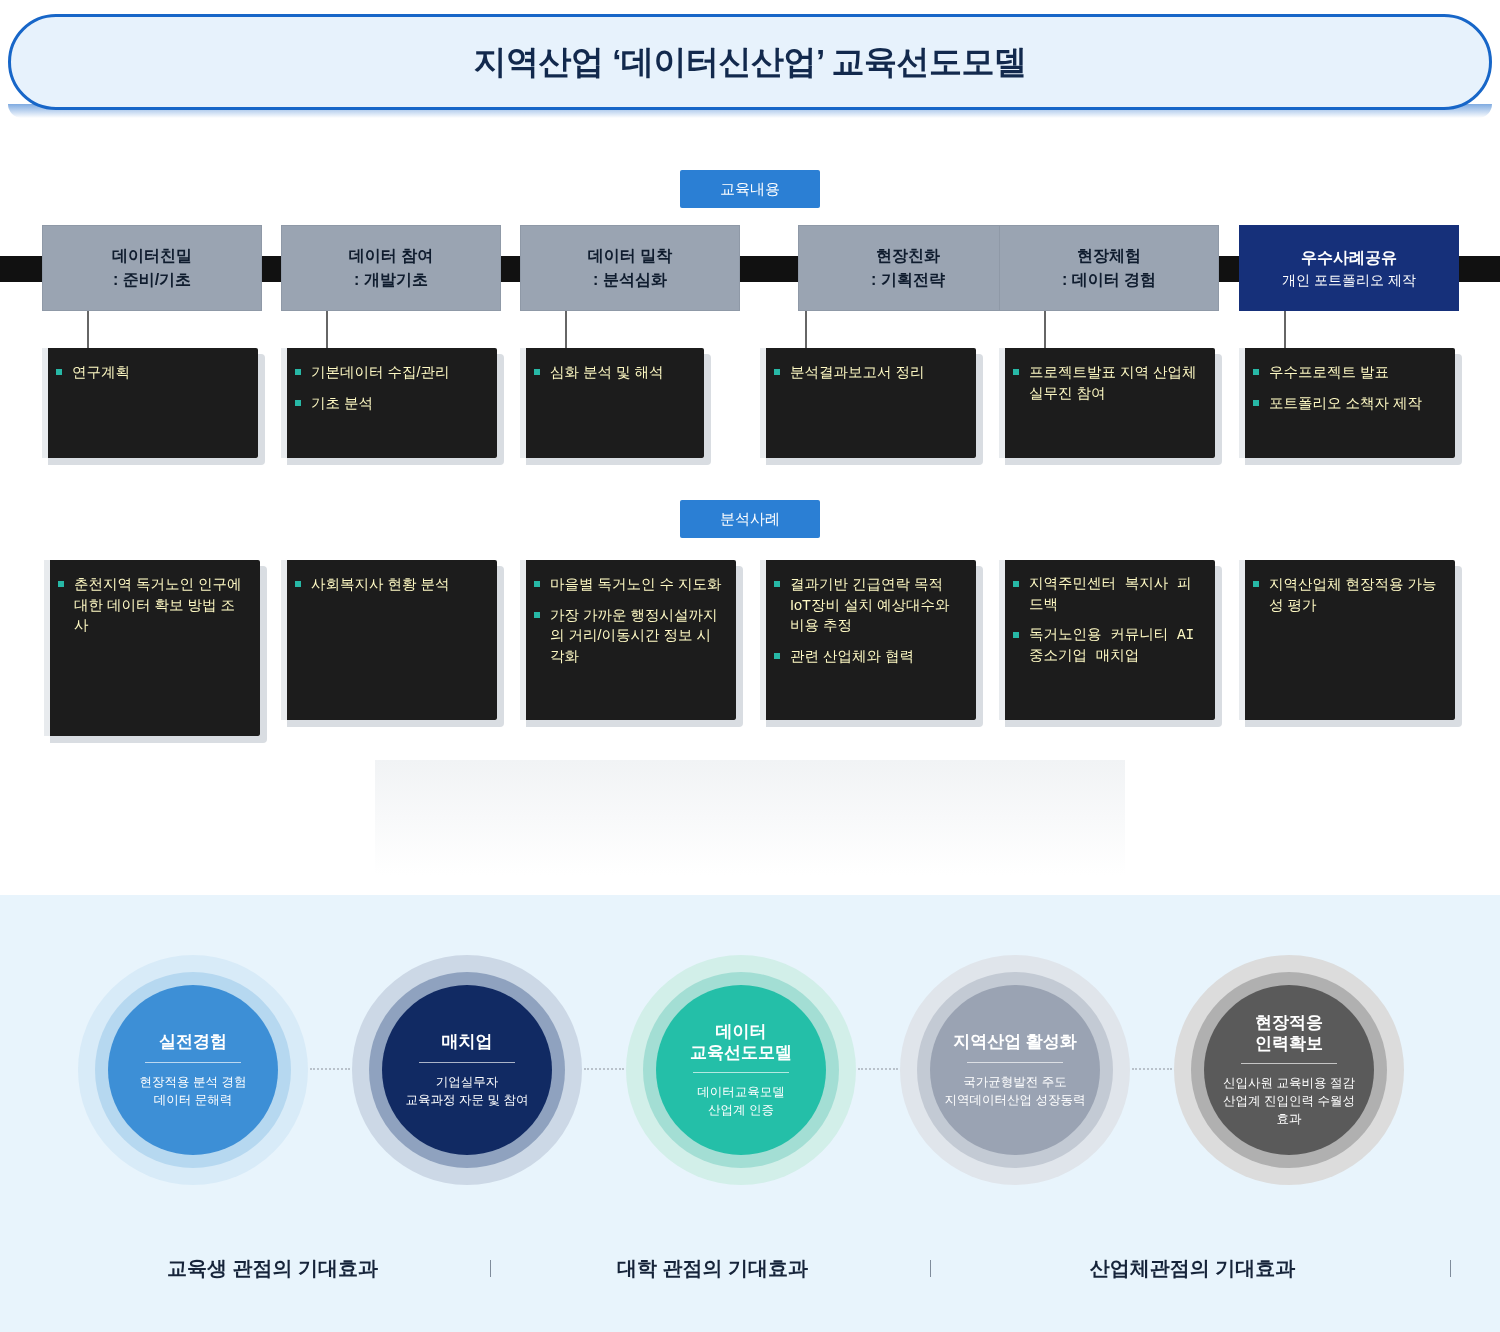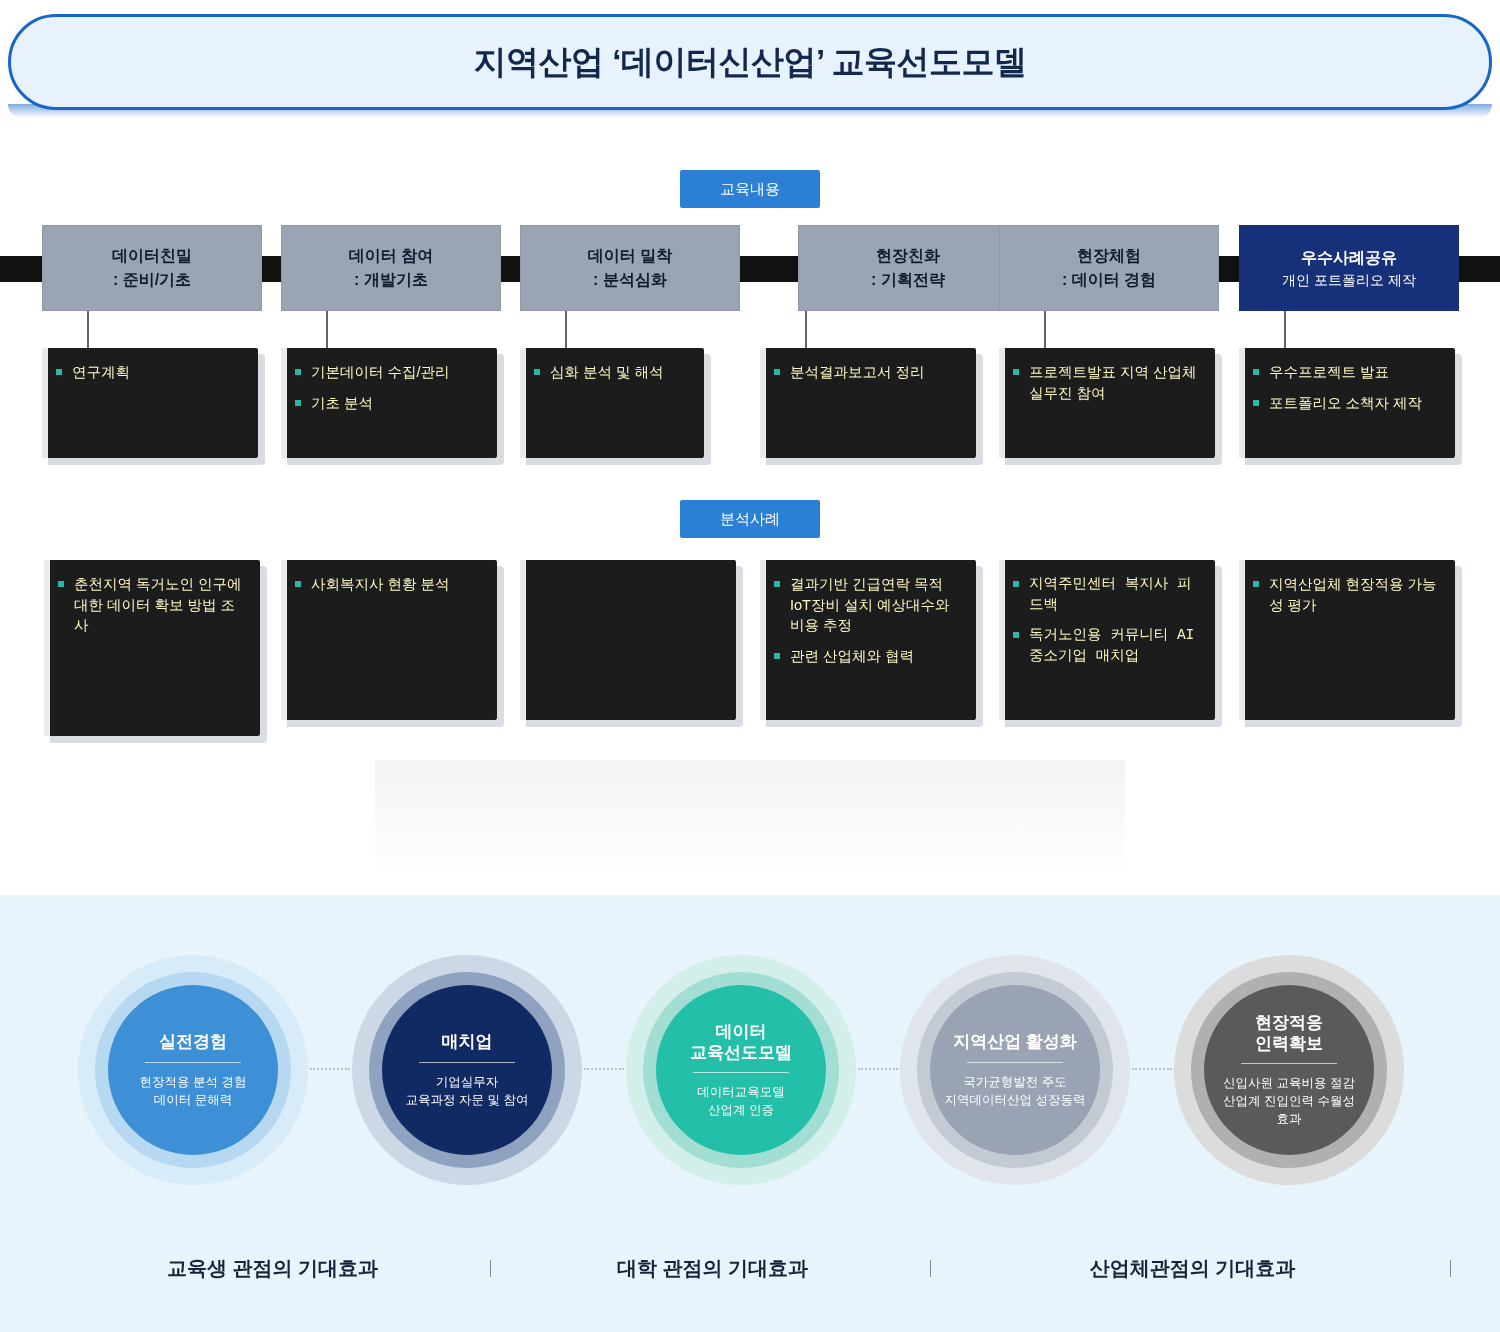--- a/index.html
+++ b/index.html
@@ -336,20 +336,24 @@
     </div>
     <div class="connector" style="left: 565px;"></div>
     <div class="card" style="left: 520px; top: 348px; width: 184px; height: 110px;">
       <div class="bar"></div>
       <ul class="bullet-list">
         <li>심화 분석 및 해석</li>
       </ul>
     </div>
     <div class="card" style="left: 520px; top: 560px; width: 216px; height: 160px;">
       <div class="bar"></div>
+      <ul class="bullet-list">
+        <li>마을별 독거노인 수 지도화</li>
+        <li>가장 가까운 행정시설까지의 거리/이동시간 정보 시각화</li>
+      </ul>
     </div>
     <div class="col-head" style="left: 760px; margin-left: 38px;">
       <div>현장친화</div>
       <div class="sub">: 기획전략</div>
     </div>
     <div class="connector" style="left: 805px;"></div>
     <div class="card" style="left: 760px; top: 348px; width: 216px; height: 110px;">
       <div class="bar"></div>
       <ul class="bullet-list">
         <li>분석결과보고서 정리</li>

